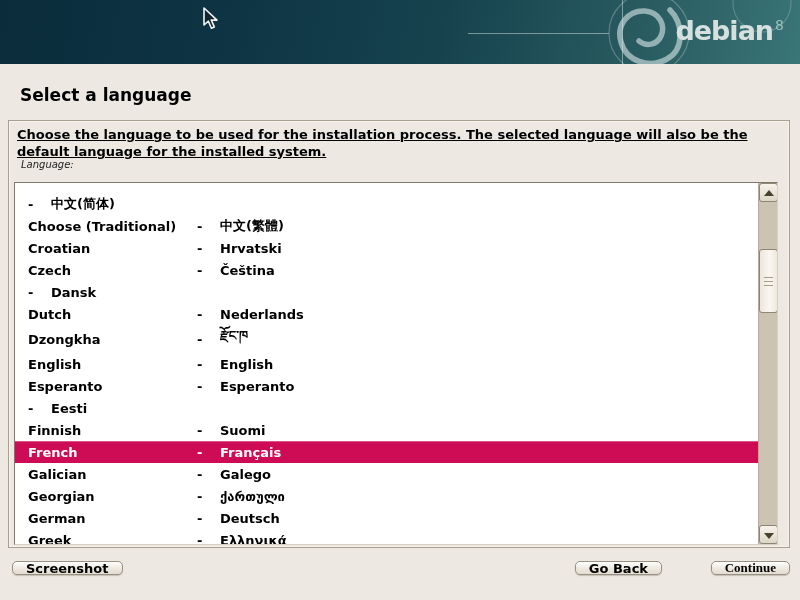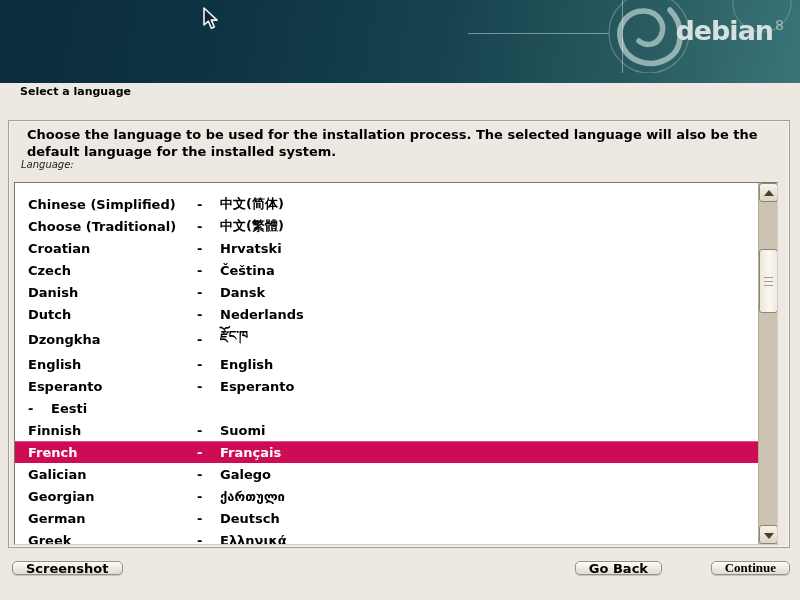--- a/index.html
+++ b/index.html
@@ -4,42 +4,42 @@
 <style>
   html,body{margin:0;padding:0;}
   body{
     position:relative;width:800px;height:600px;overflow:hidden;
     background:#ede9e2;font-family:"DejaVu Sans",sans-serif;color:#000;
     --highlight:#ce0b55;
   }
 
   
   .banner{
-    position:absolute;left:0;top:0;width:800px;height:83px;overflow:hidden;
+    position:absolute;left:0;top:0;width:800px;height:64px;overflow:hidden;
     background:linear-gradient(100deg,#0a2c3b 0%,#0e3444 28%,#16424e 55%,#27595f 78%,#3a7578 100%);
   }
   .banner-art{position:absolute;left:0;top:0;}
   .brand{
     position:absolute;top:17px;right:16px;
     color:#d6e0df;font-size:27px;font-weight:bold;letter-spacing:-1px;line-height:1;
   }
   .brand .ver{font-size:14px;font-weight:normal;color:#9dbebb;vertical-align:10px;margin-left:2px;letter-spacing:0;}
   .cursor{position:absolute;left:202px;top:7px;}
 
   
-  .page-title{position:absolute;left:20px;top:85px;font-size:11px;font-weight:bold;}
+  .page-title{position:absolute;left:20px;top:85px;font-size:17px;font-weight:bold;}
 
   
   .frame{
     position:absolute;left:8px;top:120px;width:780px;height:426px;
     border:1px solid #a89f90;box-shadow:inset 0 0 0 1px #f6f3ec;background:#ede9e2;
   }
   .instruction{
-    position:absolute;left:18px;top:5px;width:764px;
-    font-size:13px;font-weight:bold;line-height:17px;
+    position:absolute;left:8px;top:5px;width:764px;
+    font-size:13px;font-weight:bold;line-height:17px;text-decoration:underline;
   }
   .language-label{position:absolute;left:12px;top:38px;font-size:10px;font-style:italic;color:#1c1c1c;}
 
   
   .listbox{
     position:absolute;left:5px;top:61px;width:764px;height:363px;box-sizing:border-box;
     background:#fff;border:1px solid;border-color:#7f786a #d6d0c4 #d6d0c4 #7f786a;overflow:hidden;
   }
   .rows{position:absolute;left:0;top:0;right:19px;padding-top:10px;}
   .row{display:flex;align-items:center;height:22px;padding-left:13px;font-size:13px;font-weight:bold;cursor:default;}
@@ -114,41 +114,39 @@
 
 <div class="page-title">Select a language</div>
 
 <div class="frame">
   <div class="instruction">Choose the language to be used for the installation process. The selected language will also be the default language for the installed system.</div>
   <div class="language-label">Language:</div>
 
   <div class="listbox">
     <div class="rows">
         <div class="row">
-    <span class="eng">Chinese (Simplified)</span>
     <span class="sep">-</span>
     <span class="native">中文(简体)</span>
   </div>
         <div class="row">
     <span class="eng">Choose (Traditional)</span>
     <span class="sep">-</span>
     <span class="native">中文(繁體)</span>
   </div>
         <div class="row">
     <span class="eng">Croatian</span>
     <span class="sep">-</span>
     <span class="native">Hrvatski</span>
   </div>
         <div class="row">
     <span class="eng">Czech</span>
     <span class="sep">-</span>
     <span class="native">Čeština</span>
   </div>
         <div class="row">
-    <span class="eng">Danish</span>
     <span class="sep">-</span>
     <span class="native">Dansk</span>
   </div>
         <div class="row">
     <span class="eng">Dutch</span>
     <span class="sep">-</span>
     <span class="native">Nederlands</span>
   </div>
         <div class="row">
     <span class="eng">Dzongkha</span>

